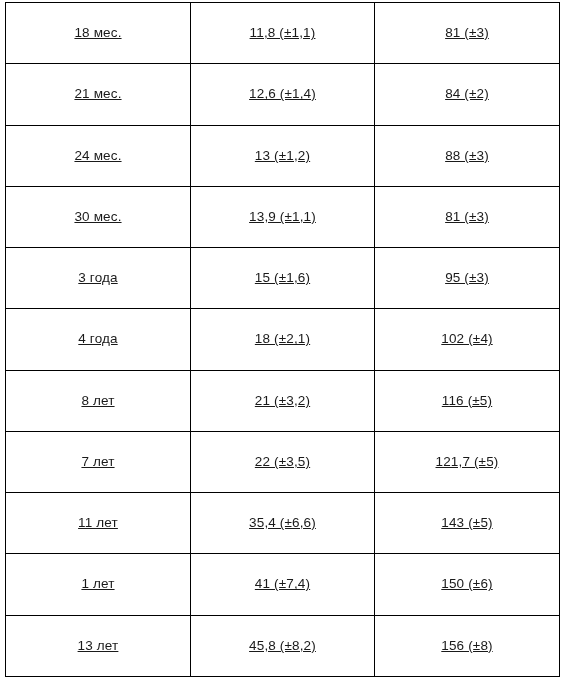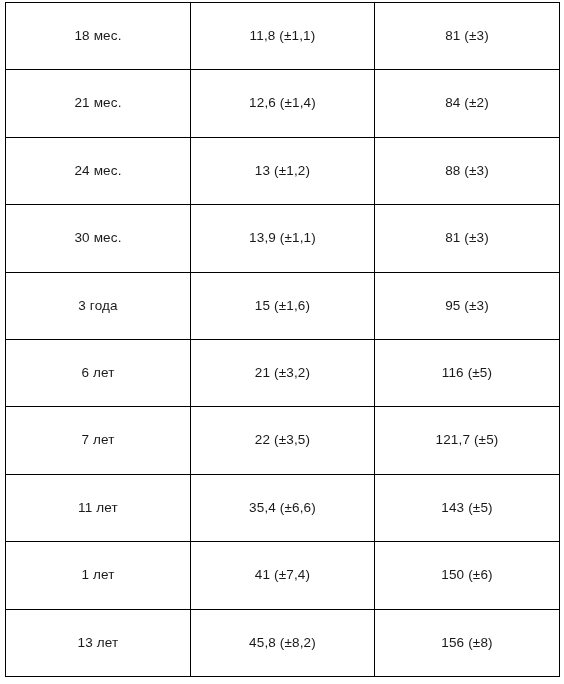--- a/index.html
+++ b/index.html
@@ -14,20 +14,21 @@
     font-family: "Liberation Sans", sans-serif;
     color: #1a1a1a;
     overflow: hidden;
   }
   .table-wrap {
     position: absolute;
     left: 5px;
     top: 2px;
     width: 554px;
     height: 509px;
+    text-decoration: underline;
   }
   table.norms-table {
     width: 554px;
     height: 675px;
     border-collapse: collapse;
     table-layout: fixed;
   }
   table.norms-table col.col-age    { width: 185px; }
   table.norms-table col.col-weight { width: 184px; }
   table.norms-table col.col-height { width: 185px; }
@@ -74,21 +75,26 @@
           <td>30 мес.</td>
           <td>13,9 (±1,1)</td>
           <td>81 (±3)</td>
         </tr>
         <tr>
           <td>3 года</td>
           <td>15 (±1,6)</td>
           <td>95 (±3)</td>
         </tr>
         <tr>
-          <td>6 лет</td>
+          <td>4 года</td>
+          <td>18 (±2,1)</td>
+          <td>102 (±4)</td>
+        </tr>
+        <tr>
+          <td>8 лет</td>
           <td>21 (±3,2)</td>
           <td>116 (±5)</td>
         </tr>
         <tr>
           <td>7 лет</td>
           <td>22 (±3,5)</td>
           <td>121,7 (±5)</td>
         </tr>
         <tr>
           <td>11 лет</td>

